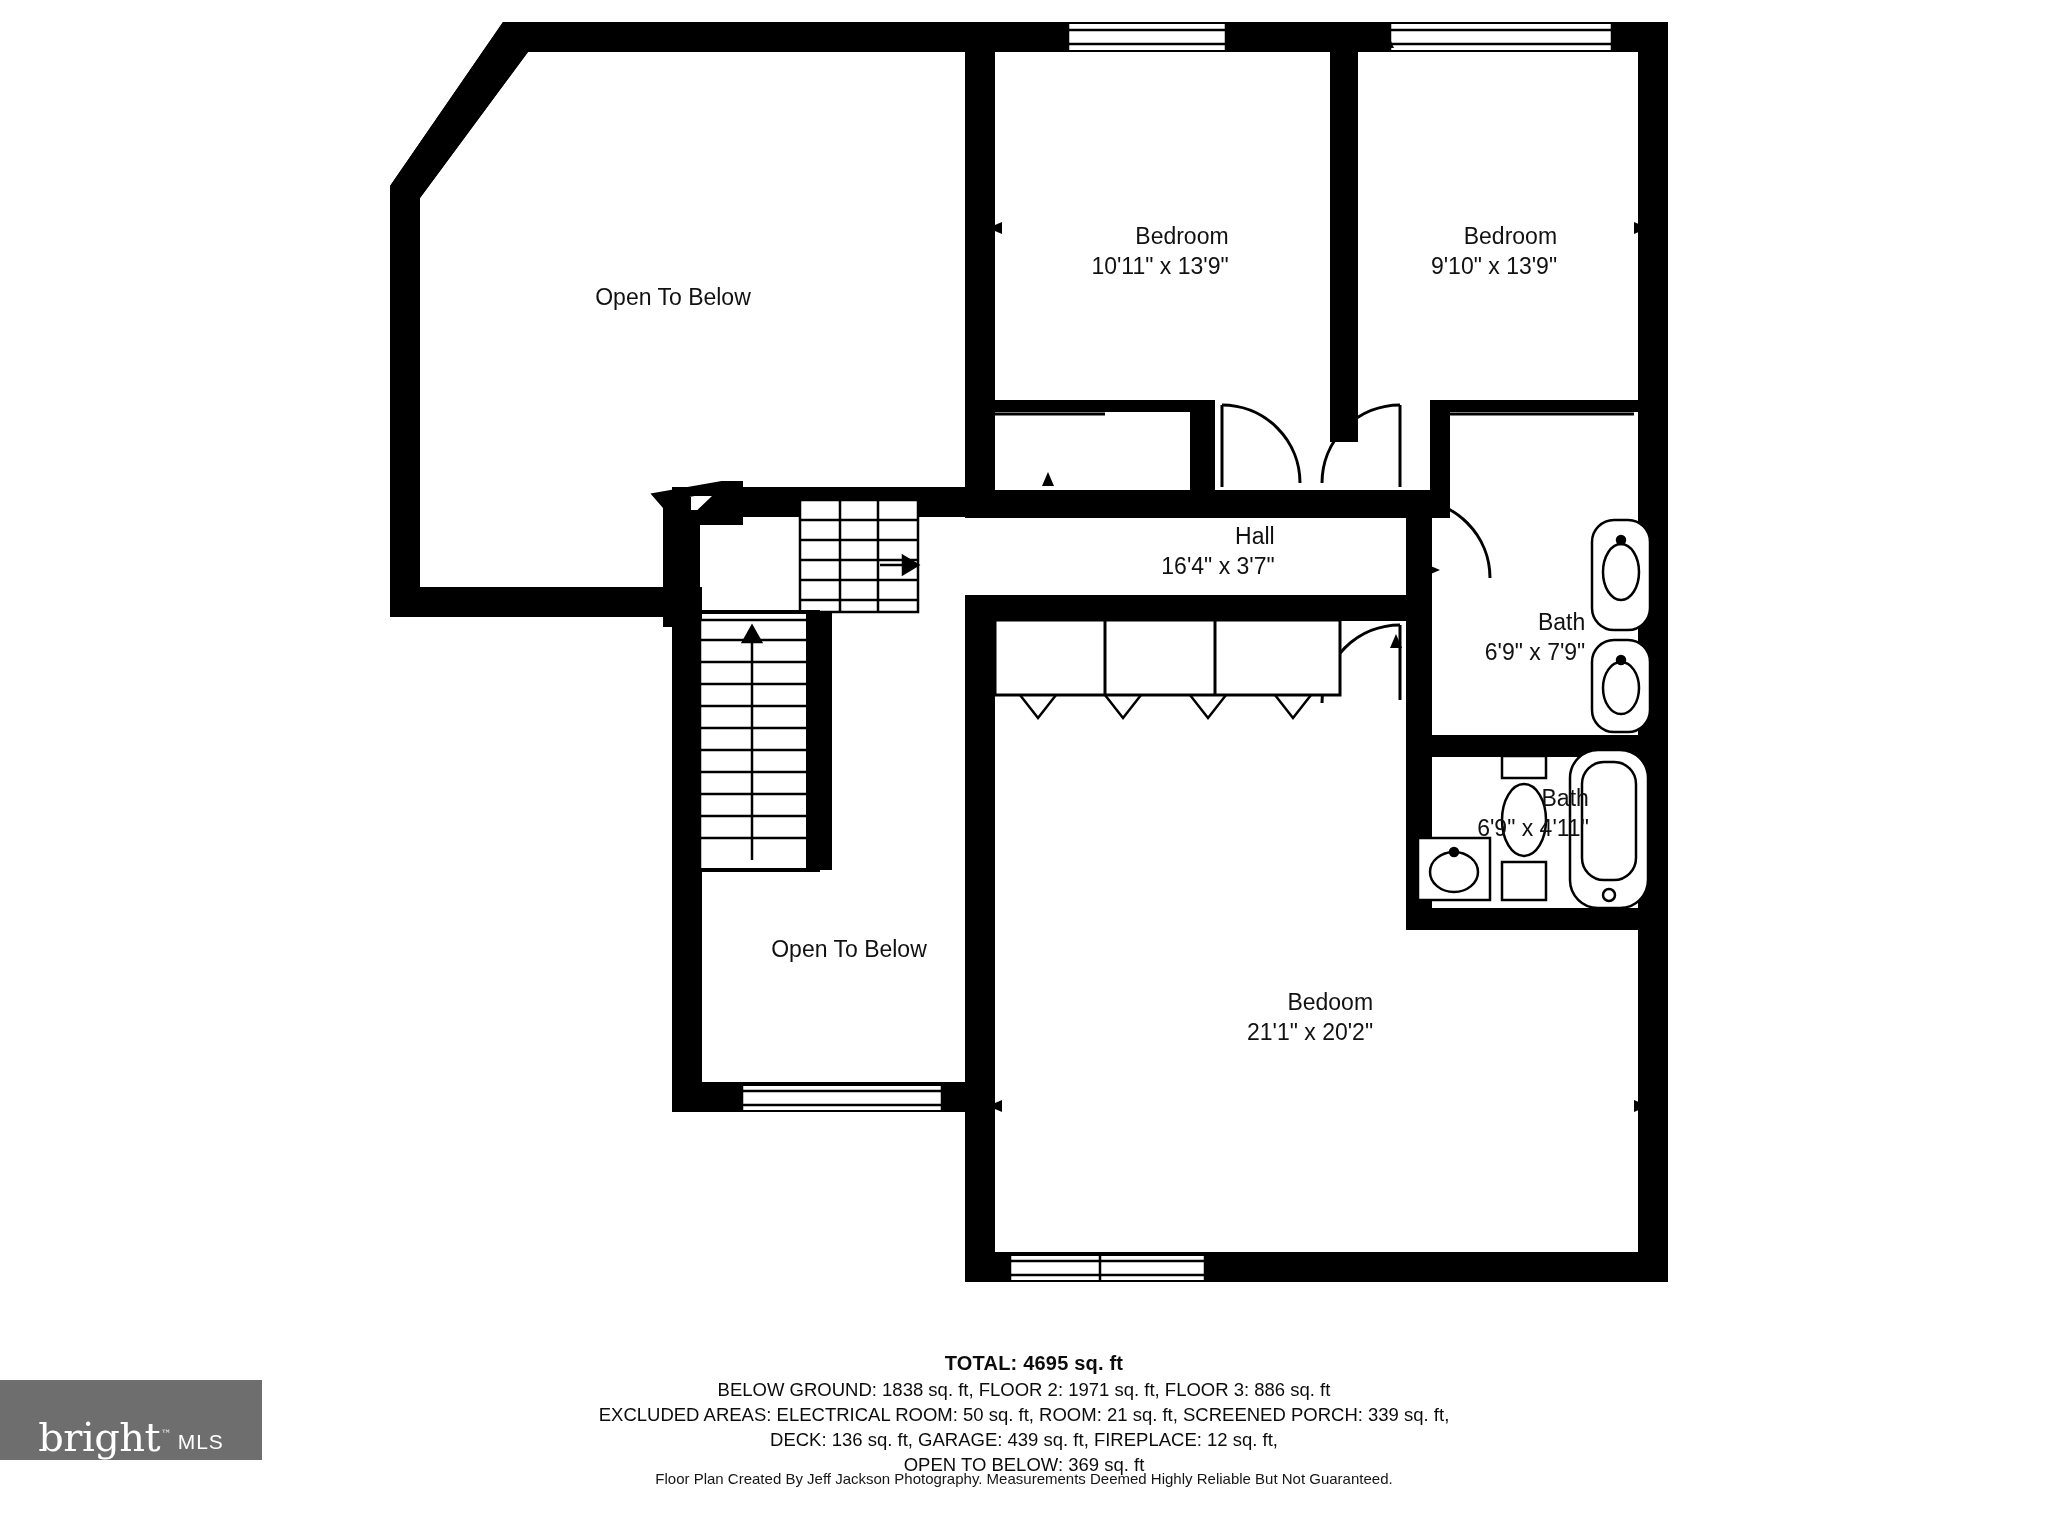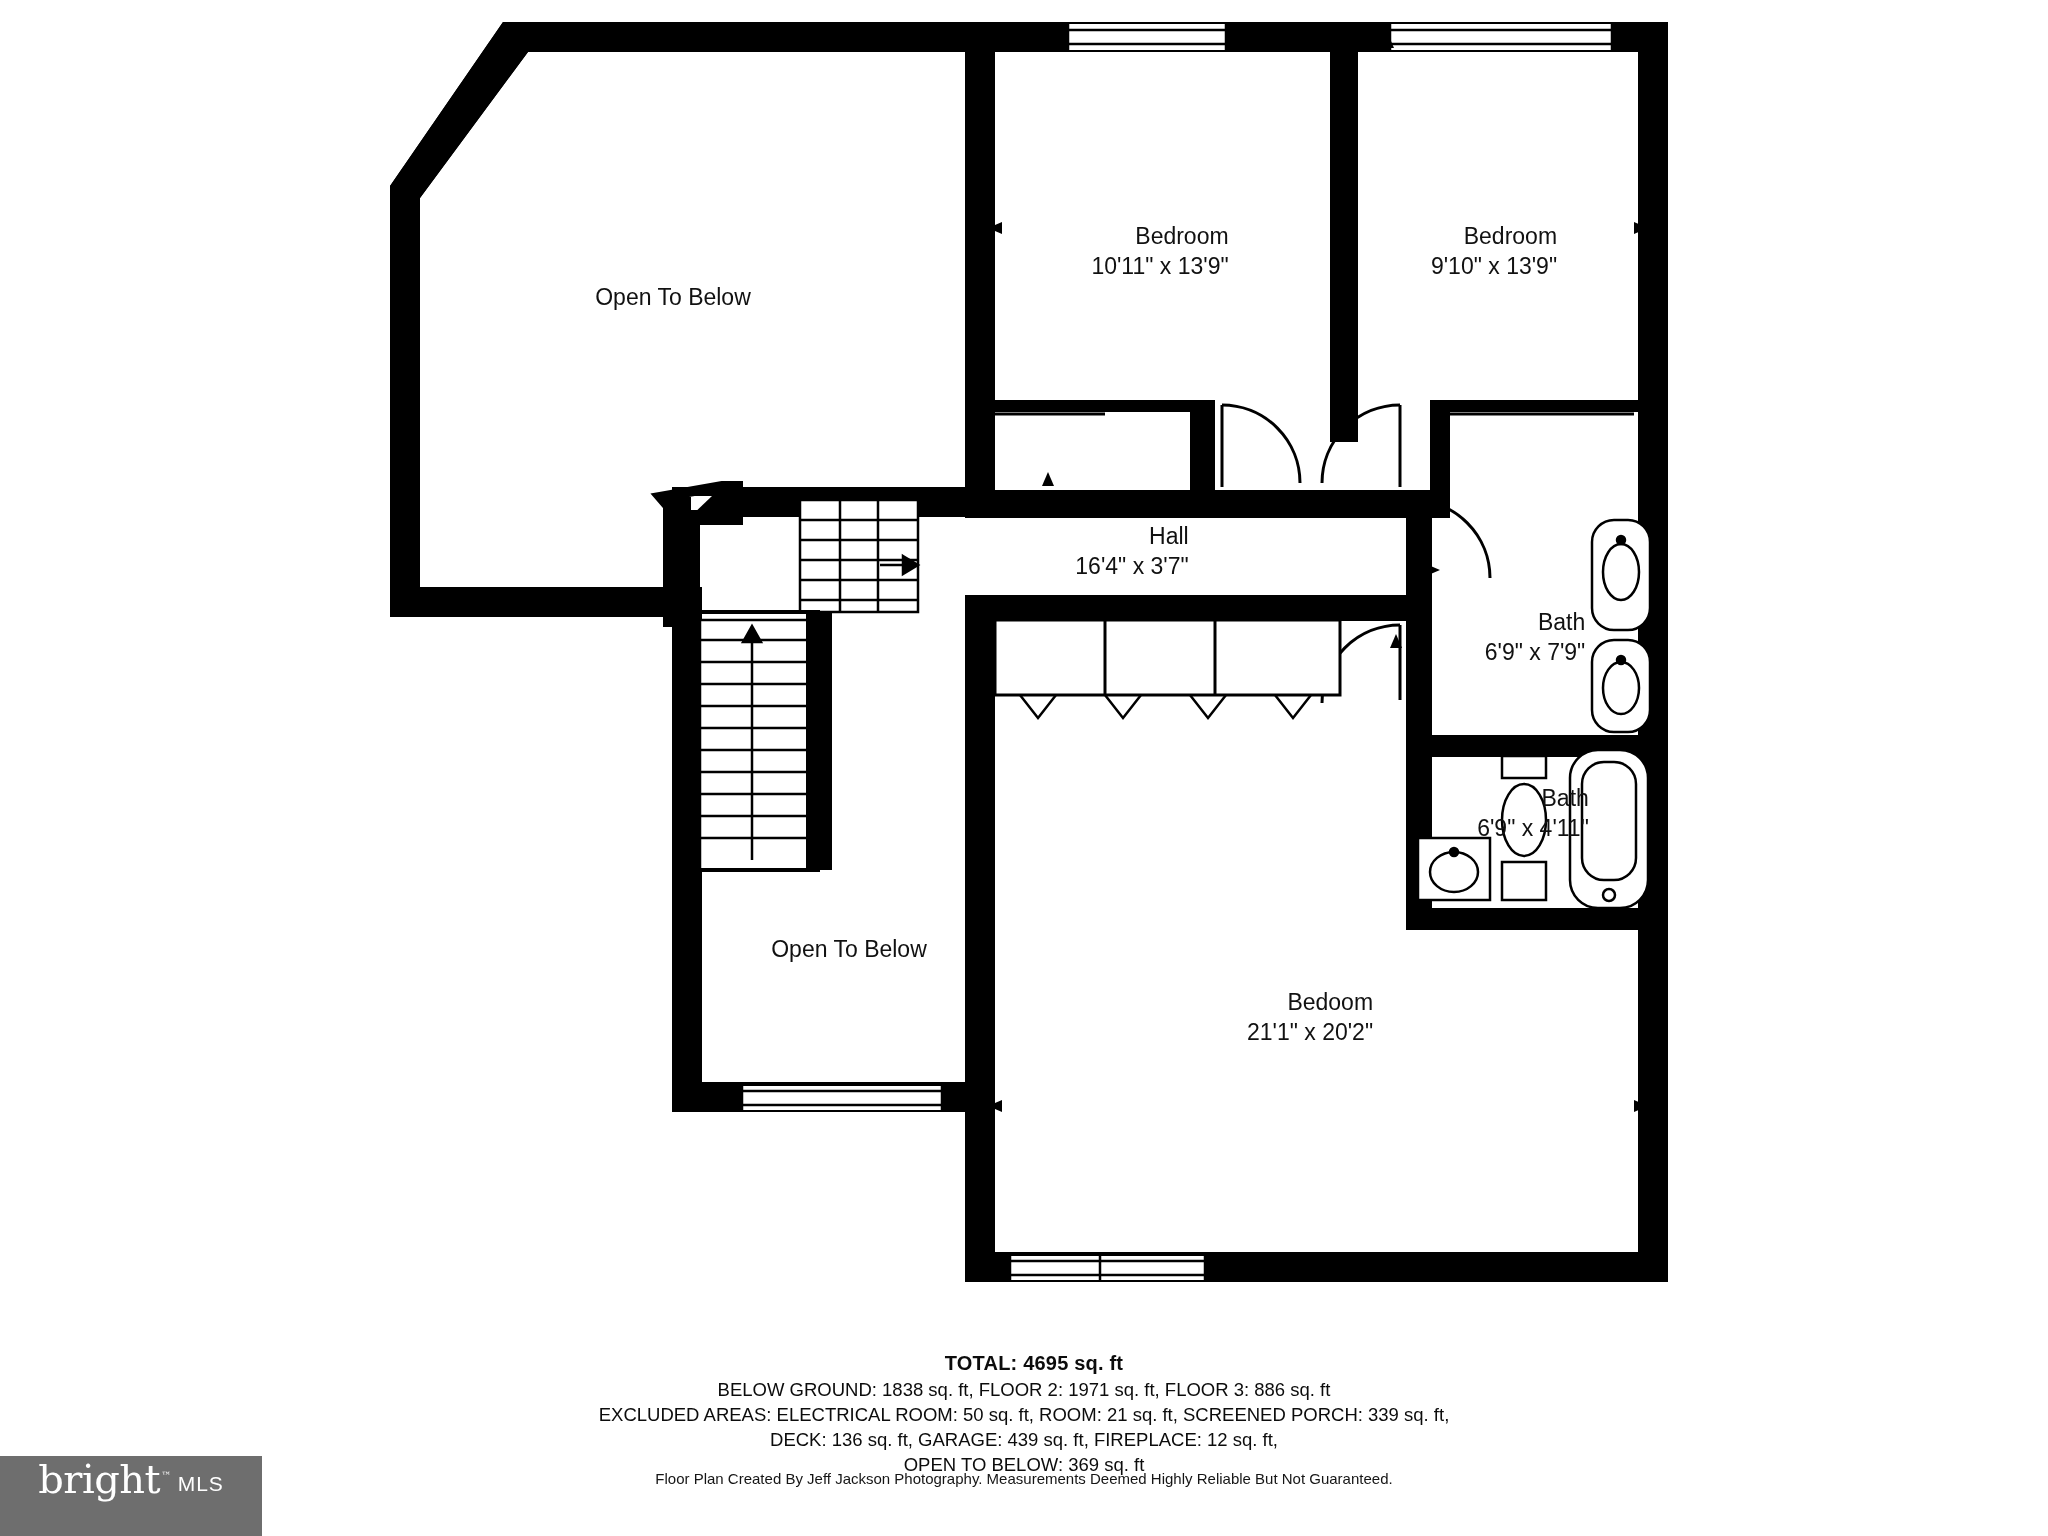--- a/index.html
+++ b/index.html
@@ -73,26 +73,26 @@
     left: 0;
     top: 1470px;
     width: 2048px;
     text-align: center;
     font-size: 15px;
     color: #151515;
   }
   .logo {
     position: absolute;
     left: 0;
-    top: 1456px;
+    top: 1380px;
     width: 262px;
     height: 80px;
     background: #6e6e6e;
     display: flex;
-    align-items: flex-start;
+    align-items: flex-end;
     justify-content: center;
   }
   .logo .logo-text {
     color: #ffffff;
     font-family: "DejaVu Serif", serif;
     font-size: 40px;
     letter-spacing: -0.5px;
     position: relative;
   }
   .logo .logo-text .mls {
@@ -329,21 +329,21 @@
   <div class="room-label" style="left:1160px; top:252px;">
     <span class="name">Bedroom</span>
     <span class="dims">10'11" x 13'9"</span>
   </div>
 
   <div class="room-label" style="left:1494px; top:252px;">
     <span class="name">Bedroom</span>
     <span class="dims">9'10" x 13'9"</span>
   </div>
 
-  <div class="room-label" style="left:1132px; top:552px;">
+  <div class="room-label" style="left:1218px; top:552px;">
     <span class="name">Hall</span>
     <span class="dims">16'4" x 3'7"</span>
   </div>
 
   <div class="room-label" style="left:1535px; top:638px;">
     <span class="name">Bath</span>
     <span class="dims">6'9" x 7'9"</span>
   </div>
 
   <div class="room-label" style="left:1533px; top:814px;">

